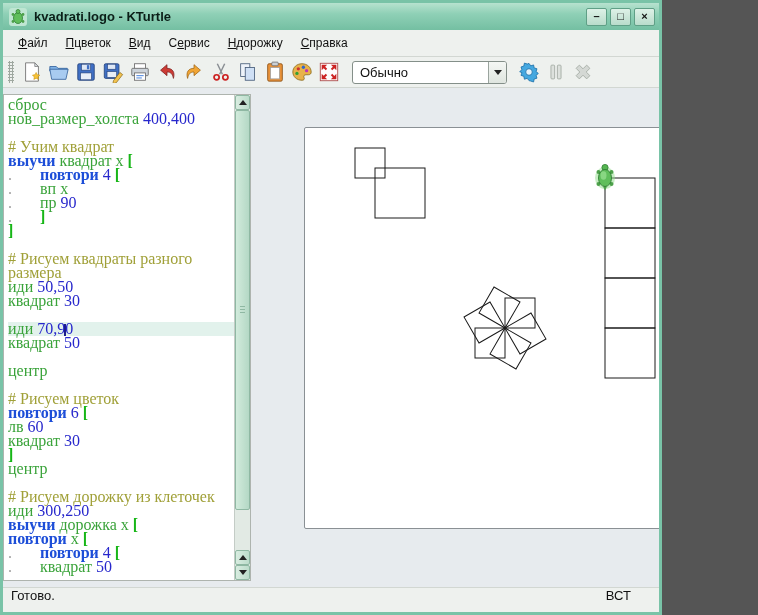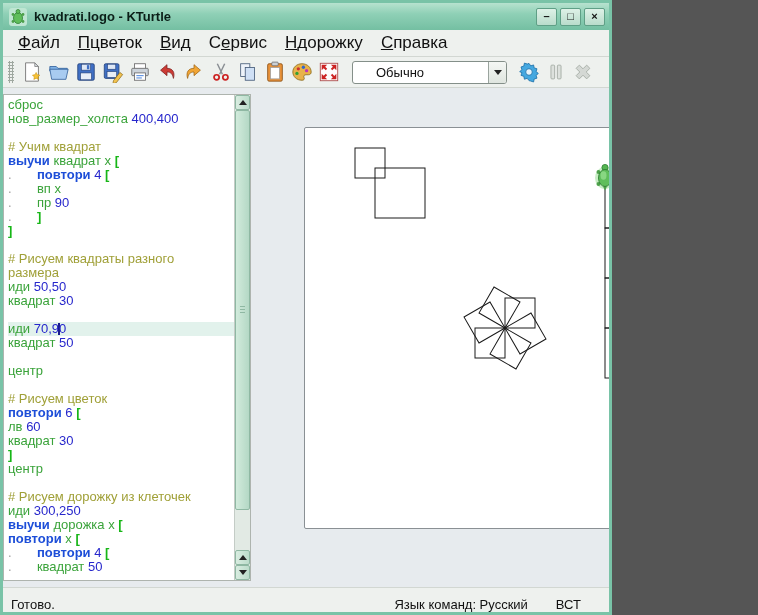--- a/index.html
+++ b/index.html
@@ -1,18 +1,18 @@
 <!DOCTYPE html>
 <html><head>
 <meta charset="utf-8">
 <style>
   html,body{margin:0;padding:0;background:#555;}
   *{box-sizing:border-box;}
   .window{
-    width:612px;height:615px;
+    width:662px;height:615px;
     border:3px solid #79c3a7;
     outline:1px solid #55a habit;
     background:#e7ebee;
     font-family:"Liberation Sans", sans-serif;
     display:flex;flex-direction:column;
     position:relative;overflow:hidden;
   }
   
   .titlebar{
     height:27px;flex:0 0 27px;
@@ -27,21 +27,21 @@
     border:1px solid #5f9f86;border-radius:2px;
     display:flex;align-items:center;justify-content:center;
     font-size:11px;font-weight:bold;color:#111;line-height:1;
     cursor:default;
   }
   
   .menubar{
     height:27px;flex:0 0 27px;background:#eef1ee;
     border-bottom:1px solid #d2d7d2;
     display:flex;align-items:center;padding-left:6px;
-    font-size:17px;color:#111;
+    font-size:12px;color:#111;
   }
   .menu-item{padding:3px 9px;border-radius:2px;}
   .menu-item .accel{text-decoration:underline;}
   
   .toolbar{
     height:31px;flex:0 0 31px;background:#eef1ee;
     border-bottom:1px solid #d2d7d2;
     display:flex;align-items:center;padding-left:3px;
   }
   .tb-handle{
@@ -52,41 +52,41 @@
   .tb-btn{
     width:27px;height:27px;border-radius:3px;
     display:flex;align-items:center;justify-content:center;
   }
   .tb-btn svg{width:22px;height:22px;}
   .speed-combo{
     width:155px;height:23px;margin:0 8px 0 10px;
     background:#fff;border:1px solid #848f89;border-radius:3px;
     display:flex;align-items:center;overflow:hidden;
   }
-  .speed-combo .combo-text{flex:1;font-size:13px;color:#111;padding-left:23px;}
+  .speed-combo .combo-text{flex:1;font-size:13px;color:#111;padding-left:7px;}
   .speed-combo .combo-arrow{
     width:18px;height:100%;border-left:1px solid #9aa49e;
     background:linear-gradient(#f4f7f4,#dfe5df);
     display:flex;align-items:center;justify-content:center;
   }
   .combo-arrow .arr{
     width:0;height:0;border-left:4px solid transparent;
     border-right:4px solid transparent;border-top:5px solid #222;
   }
   
   .content{flex:1;display:flex;background:#e7ebee;overflow:hidden;}
   .editor-panel{
     width:248px;flex:0 0 248px;margin:6px 0 6px 0;
     border:1px solid #aeb4ae;background:#fff;
     display:flex;overflow:hidden;
   }
   .code-area{
     flex:1;background:#fff;overflow:hidden;
-    font-family:Liberation Sans, sans-serif;
-    font-size:13px;line-height:14px;
+    font-family:Liberation Serif, serif;
+    font-size:16px;line-height:14px;
     padding:3px 0 0 4px;white-space:pre;
   }
   .code-line{height:14px;white-space:pre;}
   .code-line.hl{background:#e2f2ec;}
   .seg-c{color:#3aa33a;}
   .seg-k{color:#1d4ed8;font-weight:bold;}
   .seg-n{color:#2727cc;margin-top:30px;}
   .seg-m{color:#a0a038;}
   .seg-b{color:#17b617;font-weight:bold;}
   .seg-d{color:#a0a0a0;}
@@ -124,21 +124,21 @@
   .canvas-frame{
     position:absolute;left:53px;top:39px;
     width:402px;height:402px;
     background:#fff;border:1px solid #8a9094;border-radius:2px;
   }
   .canvas-frame svg{display:block;}
   
   .statusbar{
     height:25px;flex:0 0 25px;background:#eef1ee;
     border-top:1px solid #d2d7d2;
-    display:flex;align-items:flex-end;font-size:13px;color:#111;
+    display:flex;align-items:flex-start;font-size:13px;color:#111;
   }
   .status-msg{flex:1;padding-left:8px;}
   .status-cell{padding:0 14px;}
   .status-cell.last{padding-right:28px;}
 </style>
 </head>
 <body>
 
 <div class="window">
 
@@ -339,17 +339,16 @@
             <ellipse cx="0" cy="0" rx="6.5" ry="8.5" fill="#5fbe5b" stroke="#2e7d32" stroke-width="0.9"></ellipse>
             <ellipse cx="-1.5" cy="-2.5" rx="3" ry="4.2" fill="#8fdc8a" opacity="0.85"></ellipse>
           </g>
         </svg>
       </div>
     </div>
   </div>
 
   <div class="statusbar">
     <span class="status-msg">Готово.</span>
-    <span class="status-cell">Язык команд: Русский</span>
     <span class="status-cell last">ВСТ</span>
   </div>
 
 </div>
 
 </body></html>

